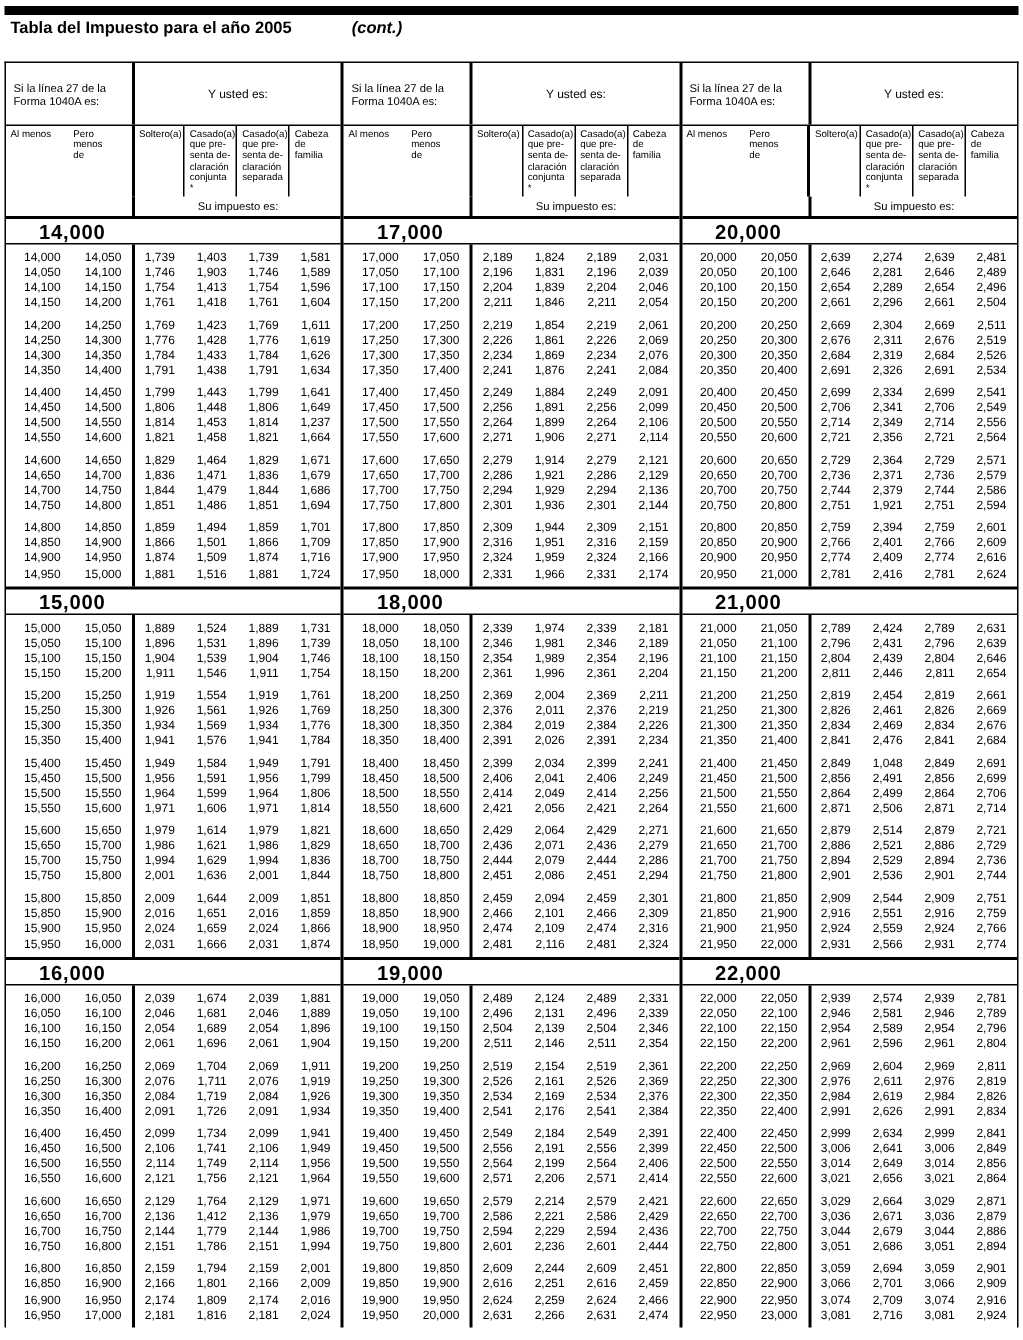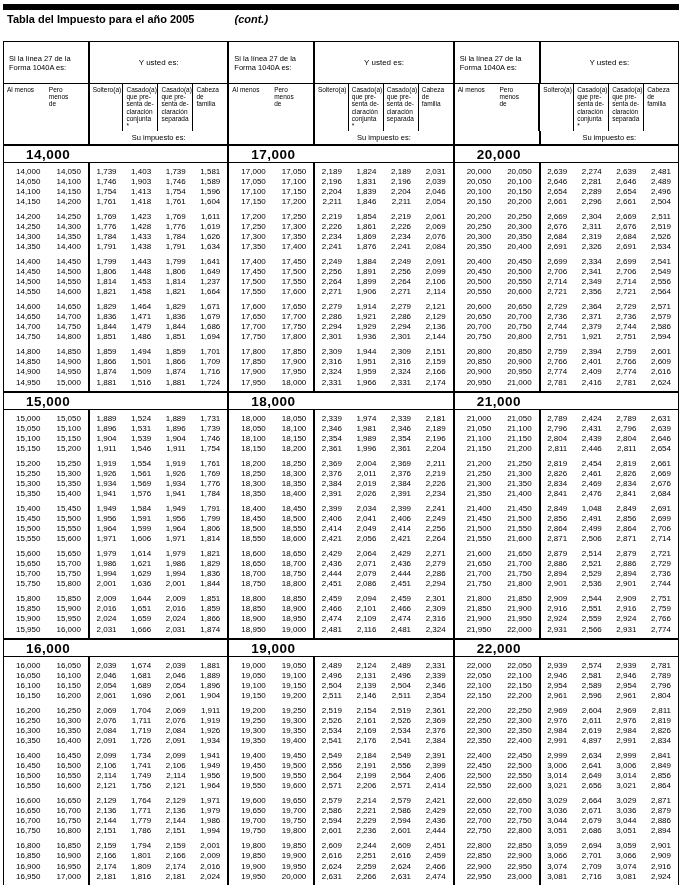--- a/index.html
+++ b/index.html
@@ -542,21 +542,21 @@
             <span class="c pero">16,650</span>
             <span class="c tax">2,129</span>
             <span class="c tax">1,764</span>
             <span class="c tax">2,129</span>
             <span class="c tax">1,971</span>
           </div>
           <div class="trow">
             <span class="c al">16,650</span>
             <span class="c pero">16,700</span>
             <span class="c tax">2,136</span>
-            <span class="c tax">1,771</span>
+            <span class="c tax">1,412</span>
             <span class="c tax">2,136</span>
             <span class="c tax">1,979</span>
           </div>
           <div class="trow">
             <span class="c al">16,700</span>
             <span class="c pero">16,750</span>
             <span class="c tax">2,144</span>
             <span class="c tax">1,779</span>
             <span class="c tax">2,144</span>
             <span class="c tax">1,986</span>
@@ -1552,21 +1552,21 @@
             <span class="c pero">22,350</span>
             <span class="c tax">2,984</span>
             <span class="c tax">2,619</span>
             <span class="c tax">2,984</span>
             <span class="c tax">2,826</span>
           </div>
           <div class="trow">
             <span class="c al">22,350</span>
             <span class="c pero">22,400</span>
             <span class="c tax">2,991</span>
-            <span class="c tax">4,897</span>
+            <span class="c tax">2,626</span>
             <span class="c tax">2,991</span>
             <span class="c tax">2,834</span>
           </div>
           <div class="trow gap">
             <span class="c al">22,400</span>
             <span class="c pero">22,450</span>
             <span class="c tax">2,999</span>
             <span class="c tax">2,634</span>
             <span class="c tax">2,999</span>
             <span class="c tax">2,841</span>

